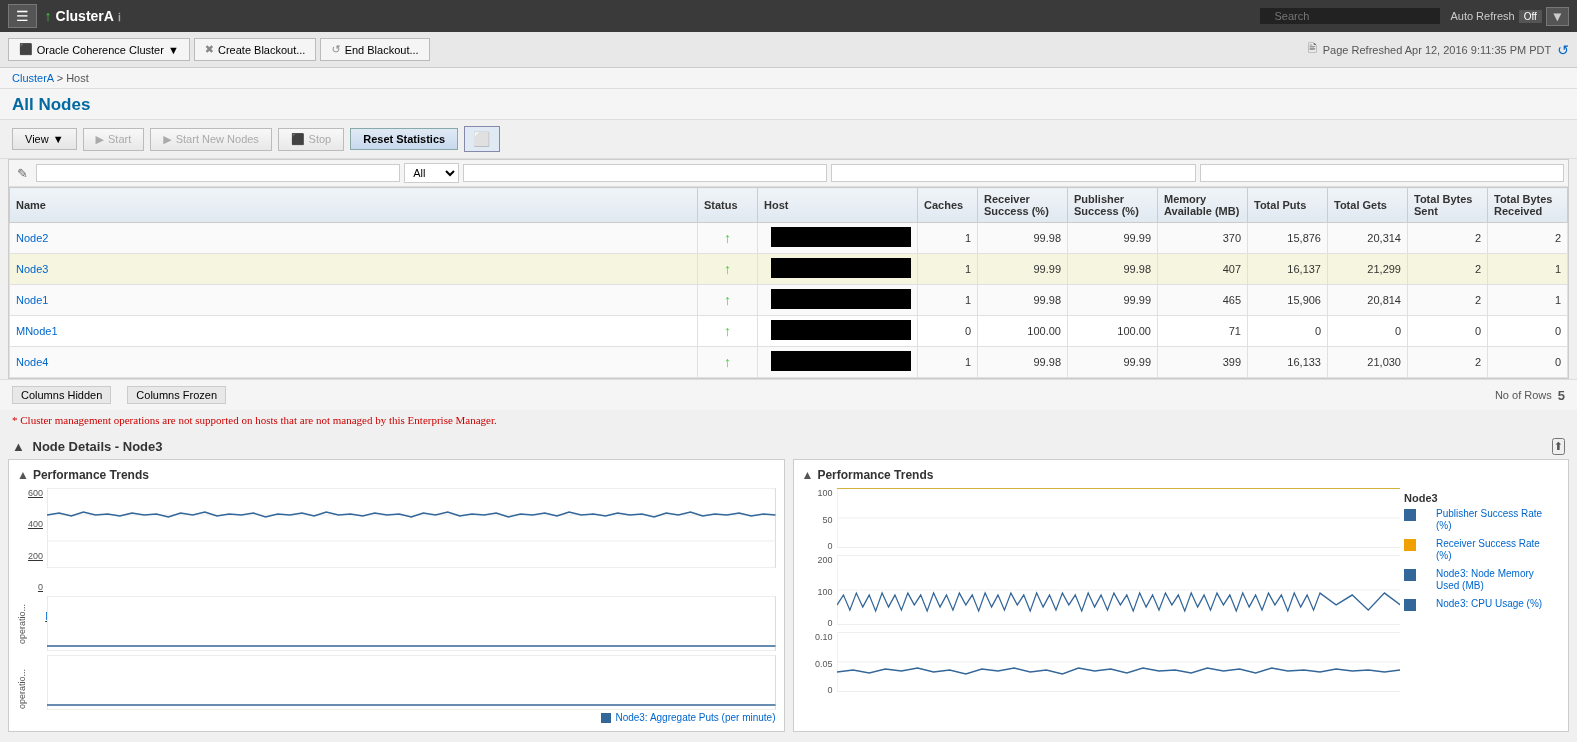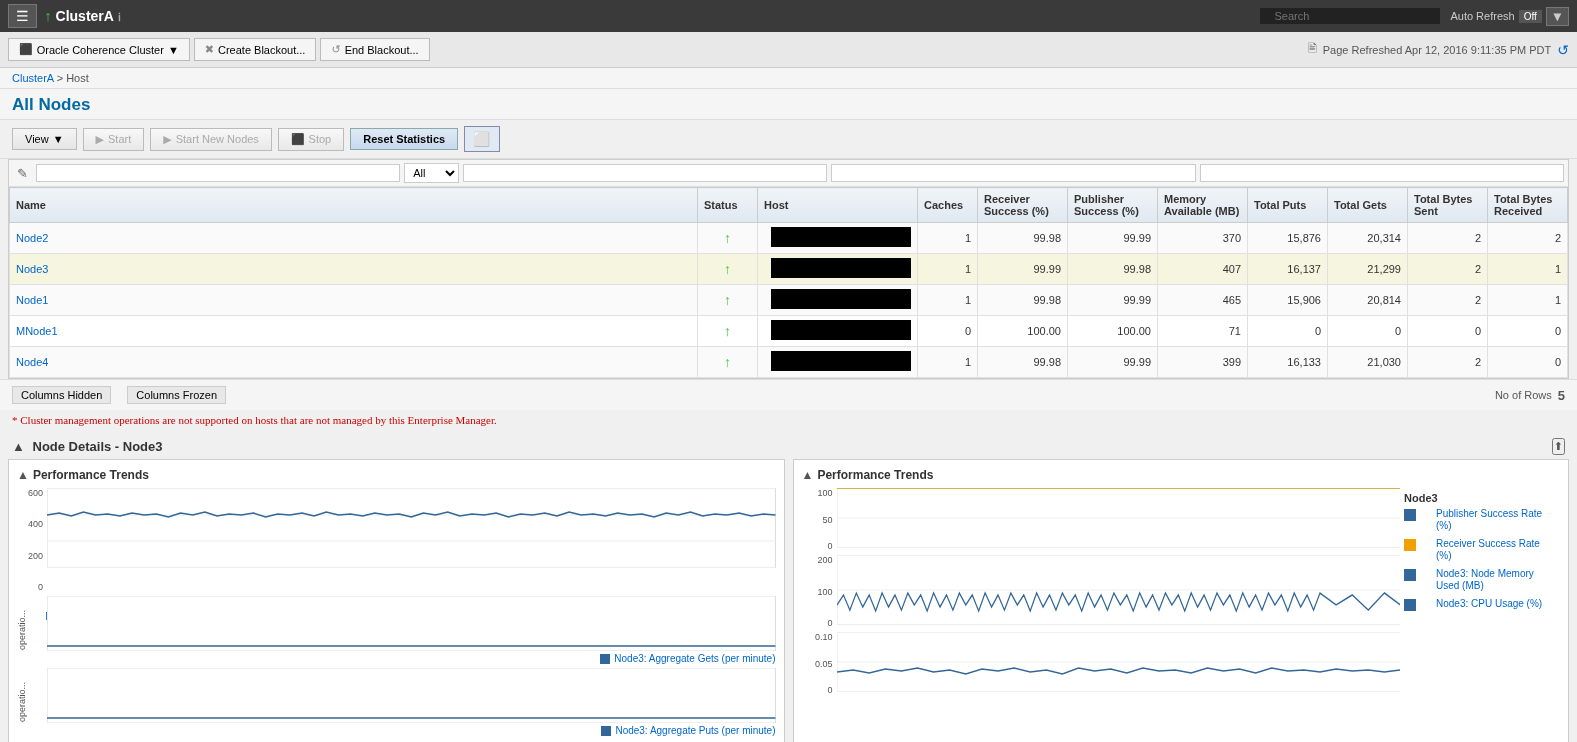--- a/index.html
+++ b/index.html
@@ -482,21 +482,21 @@
 </div>
 
 <div class="charts-area">
 
   <div class="chart-panel">
     <div class="chart-panel-title">
       <span class="arrow">▲</span>
       <span>Performance Trends</span>
     </div>
 
-    <div style="display:flex; align-items:stretch; margin-bottom:4px;">
+    <div style="display:flex; align-items:stretch; margin-bottom:4px;text-decoration:underline;">
       <div style="width:30px; display:flex; flex-direction:column; justify-content:space-between; align-items:flex-end; padding-right:4px; font-size:9px; color:#555;">
         <span>600</span>
         <span>400</span>
         <span>200</span>
         <span>0</span>
       </div>
       <div style="position:relative; flex:1;">
         <svg class="chart-svg" width="100%" height="80" viewBox="0 0 600 80" preserveAspectRatio="none">
           <rect width="600" height="80" fill="#fff" stroke="#ddd"></rect>
           <line x1="0" y1="0" x2="600" y2="0" stroke="#eee"></line>
@@ -514,24 +514,20 @@
       <div style="width:30px; writing-mode:vertical-rl; transform:rotate(180deg); font-size:9px; color:#555; text-align:center;">
         <span>operatio...</span>
       </div>
       <div style="position:relative; flex:1;">
         <svg class="chart-svg" width="100%" height="55" viewBox="0 0 600 55" preserveAspectRatio="none">
           <rect width="600" height="55" fill="#fff" stroke="#ddd"></rect>
           <line x1="0" y1="0" x2="600" y2="0" stroke="#eee"></line>
           <line x1="0" y1="55" x2="600" y2="55" stroke="#eee"></line>
           <line x1="0" y1="50" x2="600" y2="50" stroke="#336699" stroke-width="1.5"></line>
         </svg>
-        <div style="display:flex; align-items:center; gap:4px; font-size:10px; color:#0066cc; justify-content:flex-end; margin-top:2px;">
-          <span style="width:10px;height:10px;background:#336699;display:inline-block;"></span>
-          <span>Node3: Aggregate Gets (per minute)</span>
-        </div>
       </div>
     </div>
 
     <div style="display:flex; align-items:stretch;">
       <div style="width:30px; writing-mode:vertical-rl; transform:rotate(180deg); font-size:9px; color:#555; text-align:center;">
         <span>operatio...</span>
       </div>
       <div style="position:relative; flex:1;">
         <svg class="chart-svg" width="100%" height="55" viewBox="0 0 600 55" preserveAspectRatio="none">
           <rect width="600" height="55" fill="#fff" stroke="#ddd"></rect>

